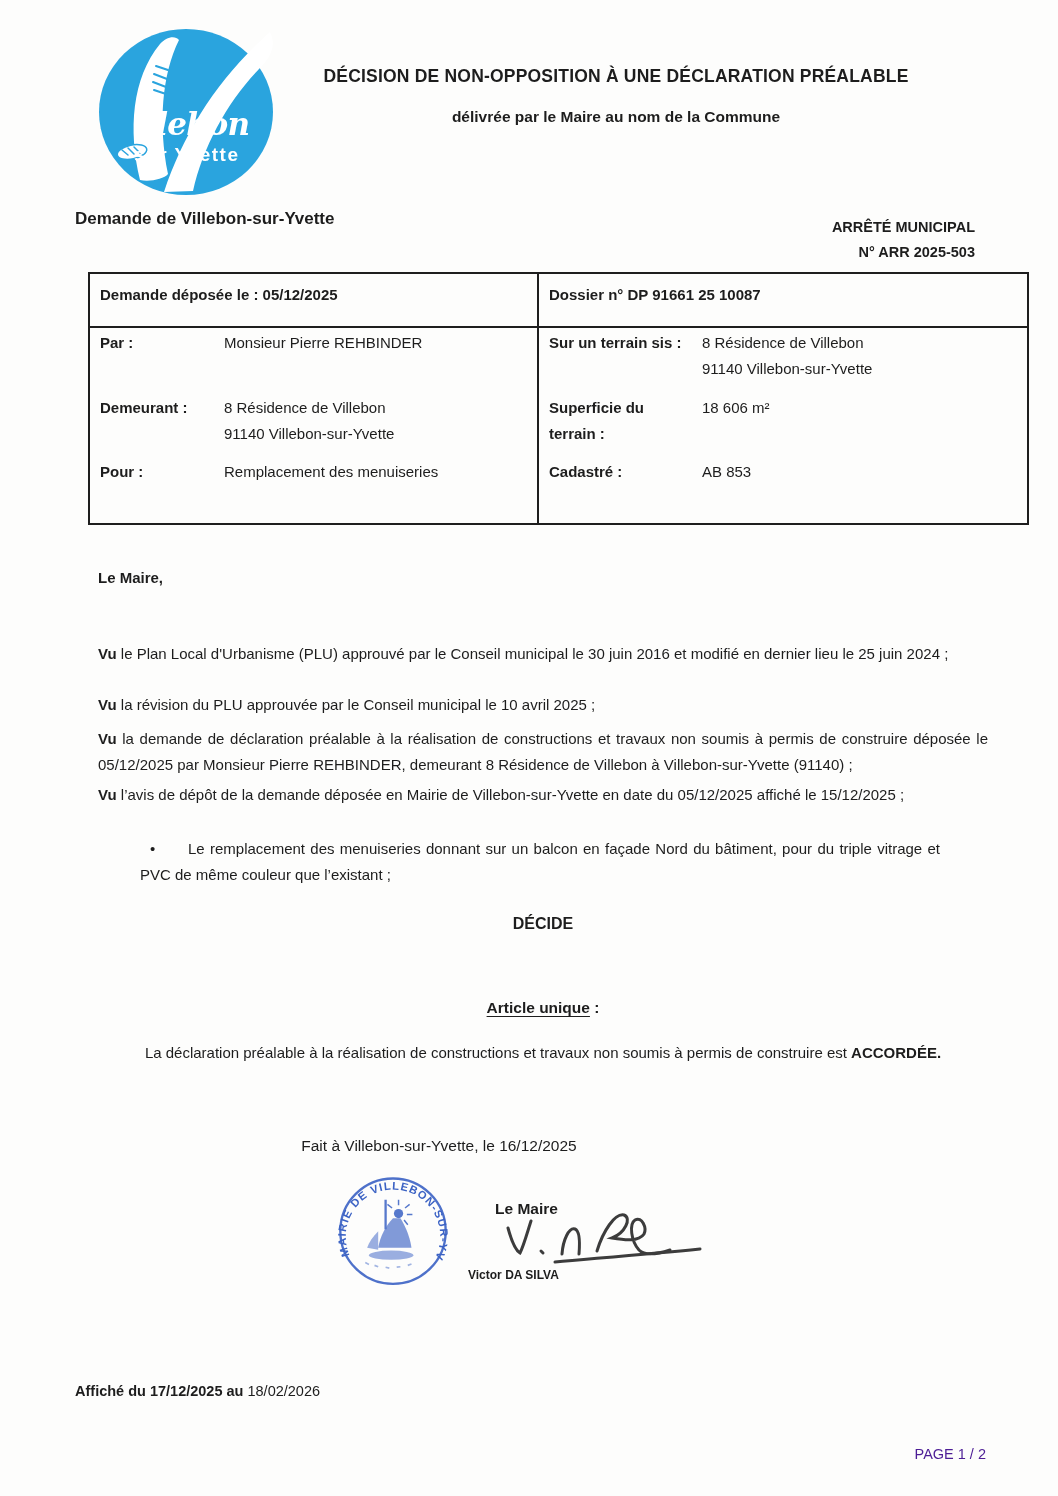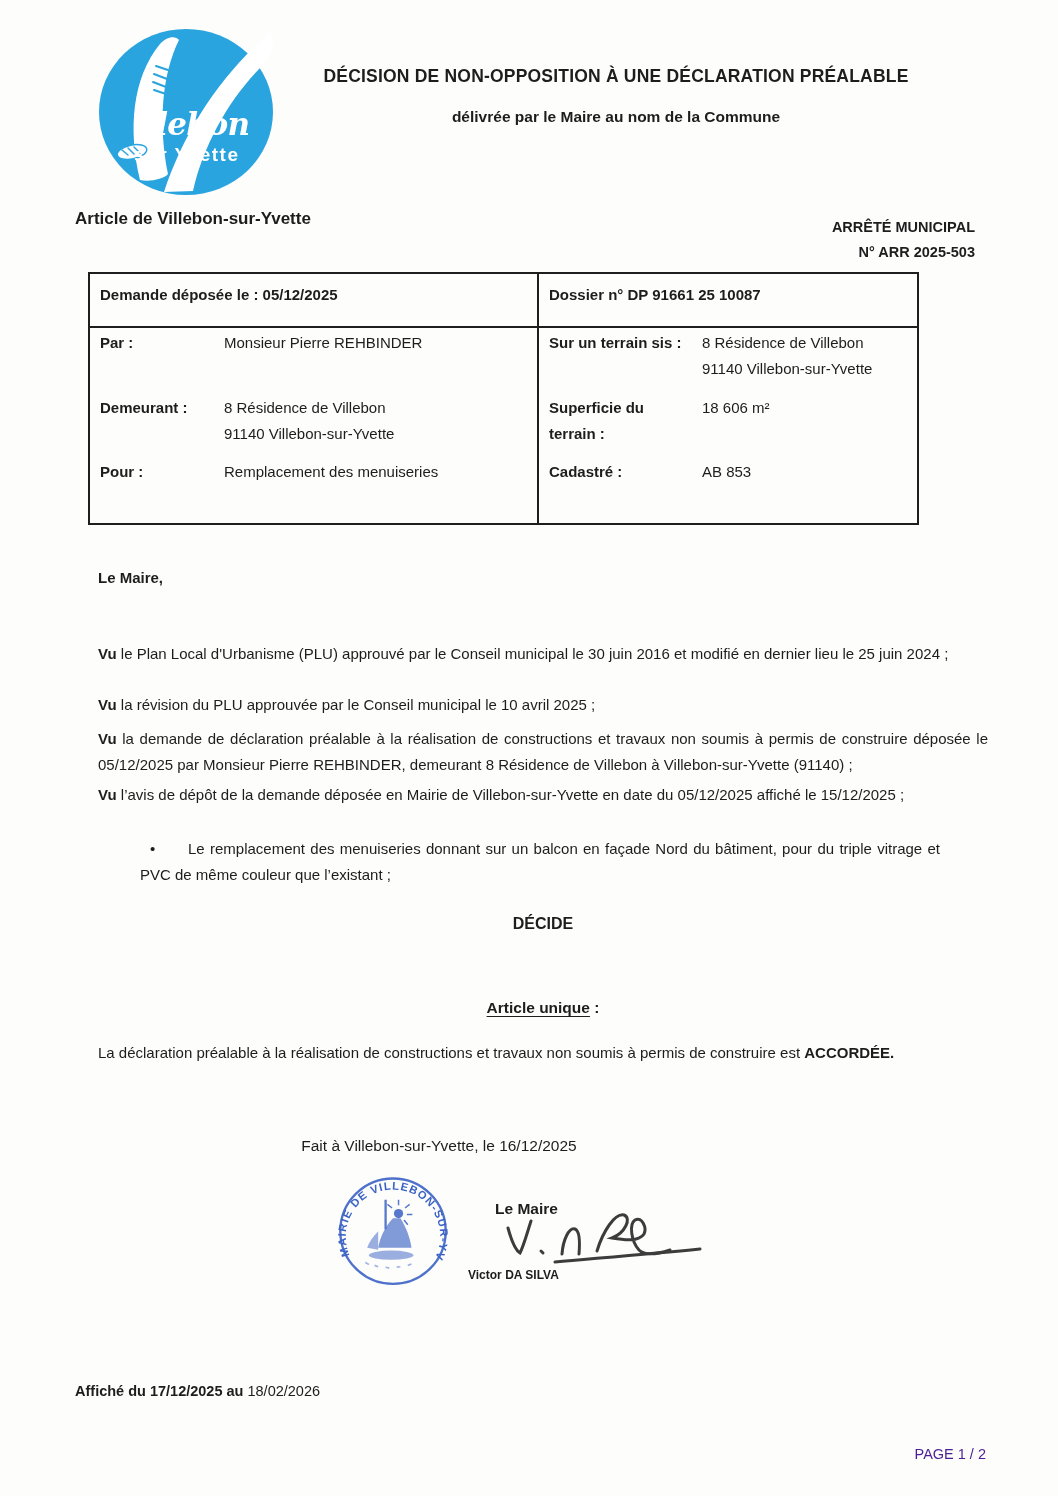--- a/index.html
+++ b/index.html
@@ -19,21 +19,21 @@
   
   .logo-wrap { left: 98px; top: 28px; width: 176px; height: 168px; }
   .doc-title-block { left: 232px; top: 66px; width: 768px; text-align: center; }
   .doc-title { font-size: 17.5px; font-weight: bold; letter-spacing: .2px; }
   .doc-subtitle { font-size: 15.5px; font-weight: bold; margin-top: 21px; }
 
   .commune { left: 75px; top: 209px; font-size: 17px; font-weight: bold; }
   .arrete { right: 83px; top: 215px; text-align: right; font-size: 14.5px; font-weight: bold; line-height: 25px; }
 
   
-  .info-table { left: 88px; top: 272px; width: 831px; height: 253px; border: 2px solid #1e1e1e; }
+  .info-table { left: 88px; top: 272px; width: 941px; height: 253px; border: 2px solid #1e1e1e; }
   .info-table .vline { position: absolute; left: 447px; top: 0; width: 2px; height: 100%; background: #1e1e1e; }
   .info-table .hline { position: absolute; left: 0; top: 52px; width: 100%; height: 2px; background: #1e1e1e; }
   .cell-text { position: absolute; font-size: 15px; line-height: 26px; }
   .bold { font-weight: bold; }
   .ml { white-space: pre-line; }
 
   
   .bodytext { left: 98px; width: 890px; font-size: 15px; line-height: 26px; }
   .just { text-align: justify; }
   .lead { font-weight: bold; }
@@ -73,21 +73,21 @@
       <text x="36" y="107" font-family="DejaVu Serif, serif" font-style="italic" font-weight="bold" font-size="31" fill="#ffffff" textLength="116">illebon</text>
       <text x="36" y="133" font-family="Liberation Sans, sans-serif" font-size="19" font-weight="bold" fill="#ffffff" textLength="104">sur Yvette</text>
     </svg>
   </div>
 
   <div class="abs doc-title-block">
     <div class="doc-title">DÉCISION DE NON-OPPOSITION À UNE DÉCLARATION PRÉALABLE</div>
     <div class="doc-subtitle">délivrée par le Maire au nom de la Commune</div>
   </div>
 
-  <div class="abs commune">Article de Villebon-sur-Yvette</div>
+  <div class="abs commune">Demande de Villebon-sur-Yvette</div>
   <div class="abs arrete">
     <div>ARRÊTÉ MUNICIPAL</div>
     <div>N° ARR 2025-503</div>
   </div>
 
   <div class="abs info-table">
     <div class="vline"></div>
     <div class="hline"></div>
 
     <div class="cell-text bold" style="left:10px; top:8px;">Demande déposée le : 05/12/2025</div>
@@ -125,21 +125,21 @@
 
   <div class="abs bodytext just" style="top:782px;"><span class="lead">Vu</span><span> l’avis de dépôt de la demande déposée en Mairie de Villebon-sur-Yvette en date du 05/12/2025 affiché le 15/12/2025 ;</span></div>
 
 
   <div class="abs bullet-row"><span class="bullet-glyph">•</span><span>Le remplacement des menuiseries donnant sur un balcon en façade Nord du bâtiment, pour du triple vitrage et PVC de même couleur que l’existant ;</span></div>
 
   <div class="abs centered" style="top:915px;">DÉCIDE</div>
 
   <div class="abs centered" style="top:999px; font-size:15.5px;"><span class="u">Article unique</span><span> :</span></div>
 
-  <div class="abs bodytext" style="top:1040px;"><span>La déclaration préalable à la réalisation de constructions et travaux non soumis à permis de construire est </span><span class="lead">ACCORDÉE.</span></div>
+  <div class="abs bodytext" style="top:1040px;text-align:center;"><span>La déclaration préalable à la réalisation de constructions et travaux non soumis à permis de construire est </span><span class="lead">ACCORDÉE.</span></div>
 
   <div class="abs fait">Fait à Villebon-sur-Yvette, le 16/12/2025</div>
 
   <div class="abs stamp">
     <svg viewBox="0 0 132 132" width="126" height="122">
       <defs>
         <path id="stampArc" d="M 20,92 A 51 51 0 1 1 112,92" fill="none"></path>
       </defs>
       <circle cx="66" cy="64" r="57" fill="none" stroke="#3b62c4" stroke-width="2.5" opacity="0.9"></circle>
       <text font-family="Liberation Sans, sans-serif" font-size="12" font-weight="bold" fill="#3b62c4" letter-spacing="1.2">

